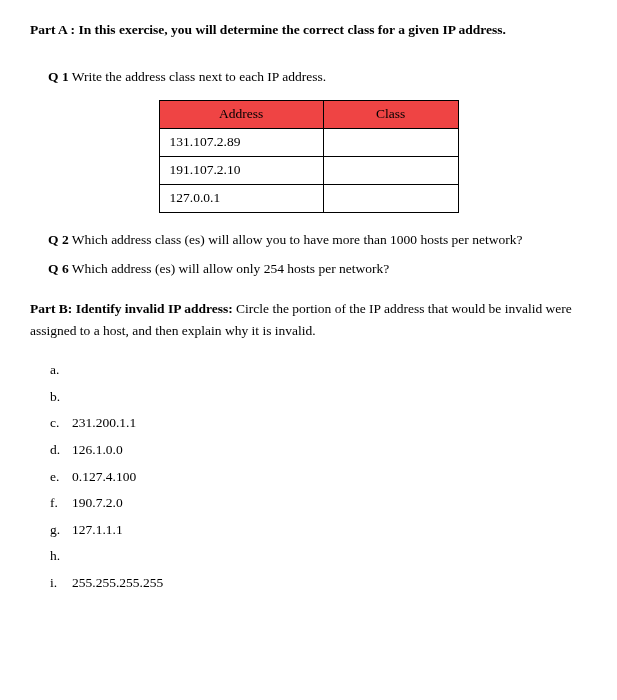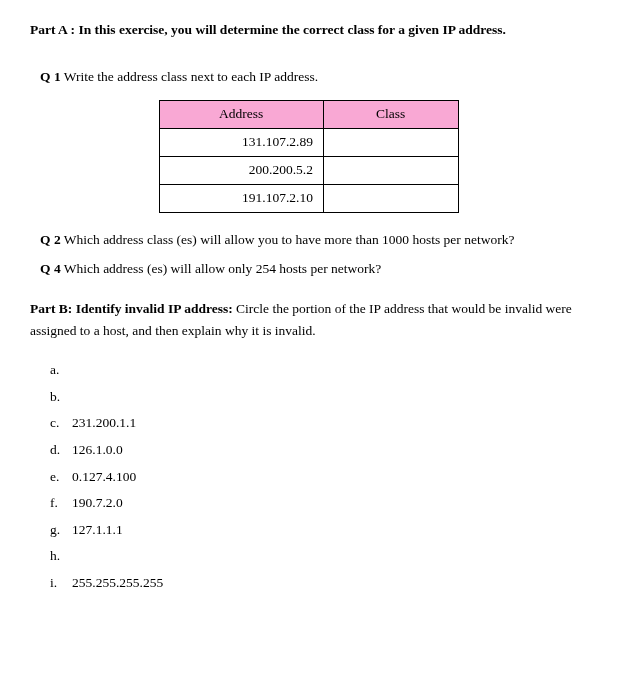--- a/index.html
+++ b/index.html
@@ -16,45 +16,45 @@
       width: 617px;
       min-height: 700px;
     }
     .part-header {
       font-weight: bold;
       margin-bottom: 26px;
       line-height: 1.5;
     }
     .question {
       margin-bottom: 8px;
-      margin-left: 10px;
+      margin-left: 18px;
       line-height: 1.6;
     }
     .question .q-label {
       font-weight: bold;
     }
     .table-container {
       margin: 12px auto;
       width: 300px;
     }
     table {
       border-collapse: collapse;
       width: 100%;
     }
     table th, table td {
       border: 1px solid #000;
       padding: 5px 10px;
-      text-align: right;
+      text-align: left;
       min-height: 28px;
       height: 28px;
     }
     table th {
       text-align: center;
       font-weight: normal;
-      background: #f9a8d4;
+      background: #ef4444;
     }
     table td.address-cell {
       width: 55%;
     }
     table td.class-cell {
       width: 45%;
     }
     .section-gap {
       margin-top: 16px;
     }
@@ -95,37 +95,37 @@
         <th>Address</th>
         <th>Class</th>
       </tr>
     </thead>
     <tbody id="table-body">
     <tr>
           <td class="address-cell">131.107.2.89</td>
           <td class="class-cell"></td>
         </tr>
         <tr>
-          <td class="address-cell">200.200.5.2</td>
+          <td class="address-cell">191.107.2.10</td>
           <td class="class-cell"></td>
         </tr>
         <tr>
-          <td class="address-cell">191.107.2.10</td>
+          <td class="address-cell">127.0.0.1</td>
           <td class="class-cell"></td>
         </tr>
       </tbody>
   </table>
 </div>
 
 <div class="question section-gap">
   <span class="q-label">Q 2</span><span> Which address class (es) will allow you to have more than 1000 hosts per network?</span>
 </div>
 
 <div class="question">
-  <span class="q-label">Q 4</span><span> Which address (es) will allow only 254 hosts per network?</span>
+  <span class="q-label">Q 6</span><span> Which address (es) will allow only 254 hosts per network?</span>
 </div>
 
 <div class="part-b">
   <span style="font-weight:bold;margin-top:13px;">Part B: Identify invalid IP address:</span><span> Circle the portion of the IP address that would be invalid were assigned to a host, and then explain why it is invalid.</span>
 </div>
 
 <div class="list-items" id="list-items-container">
 <div class="list-item">
       <span class="list-label">a.</span>
     </div>

